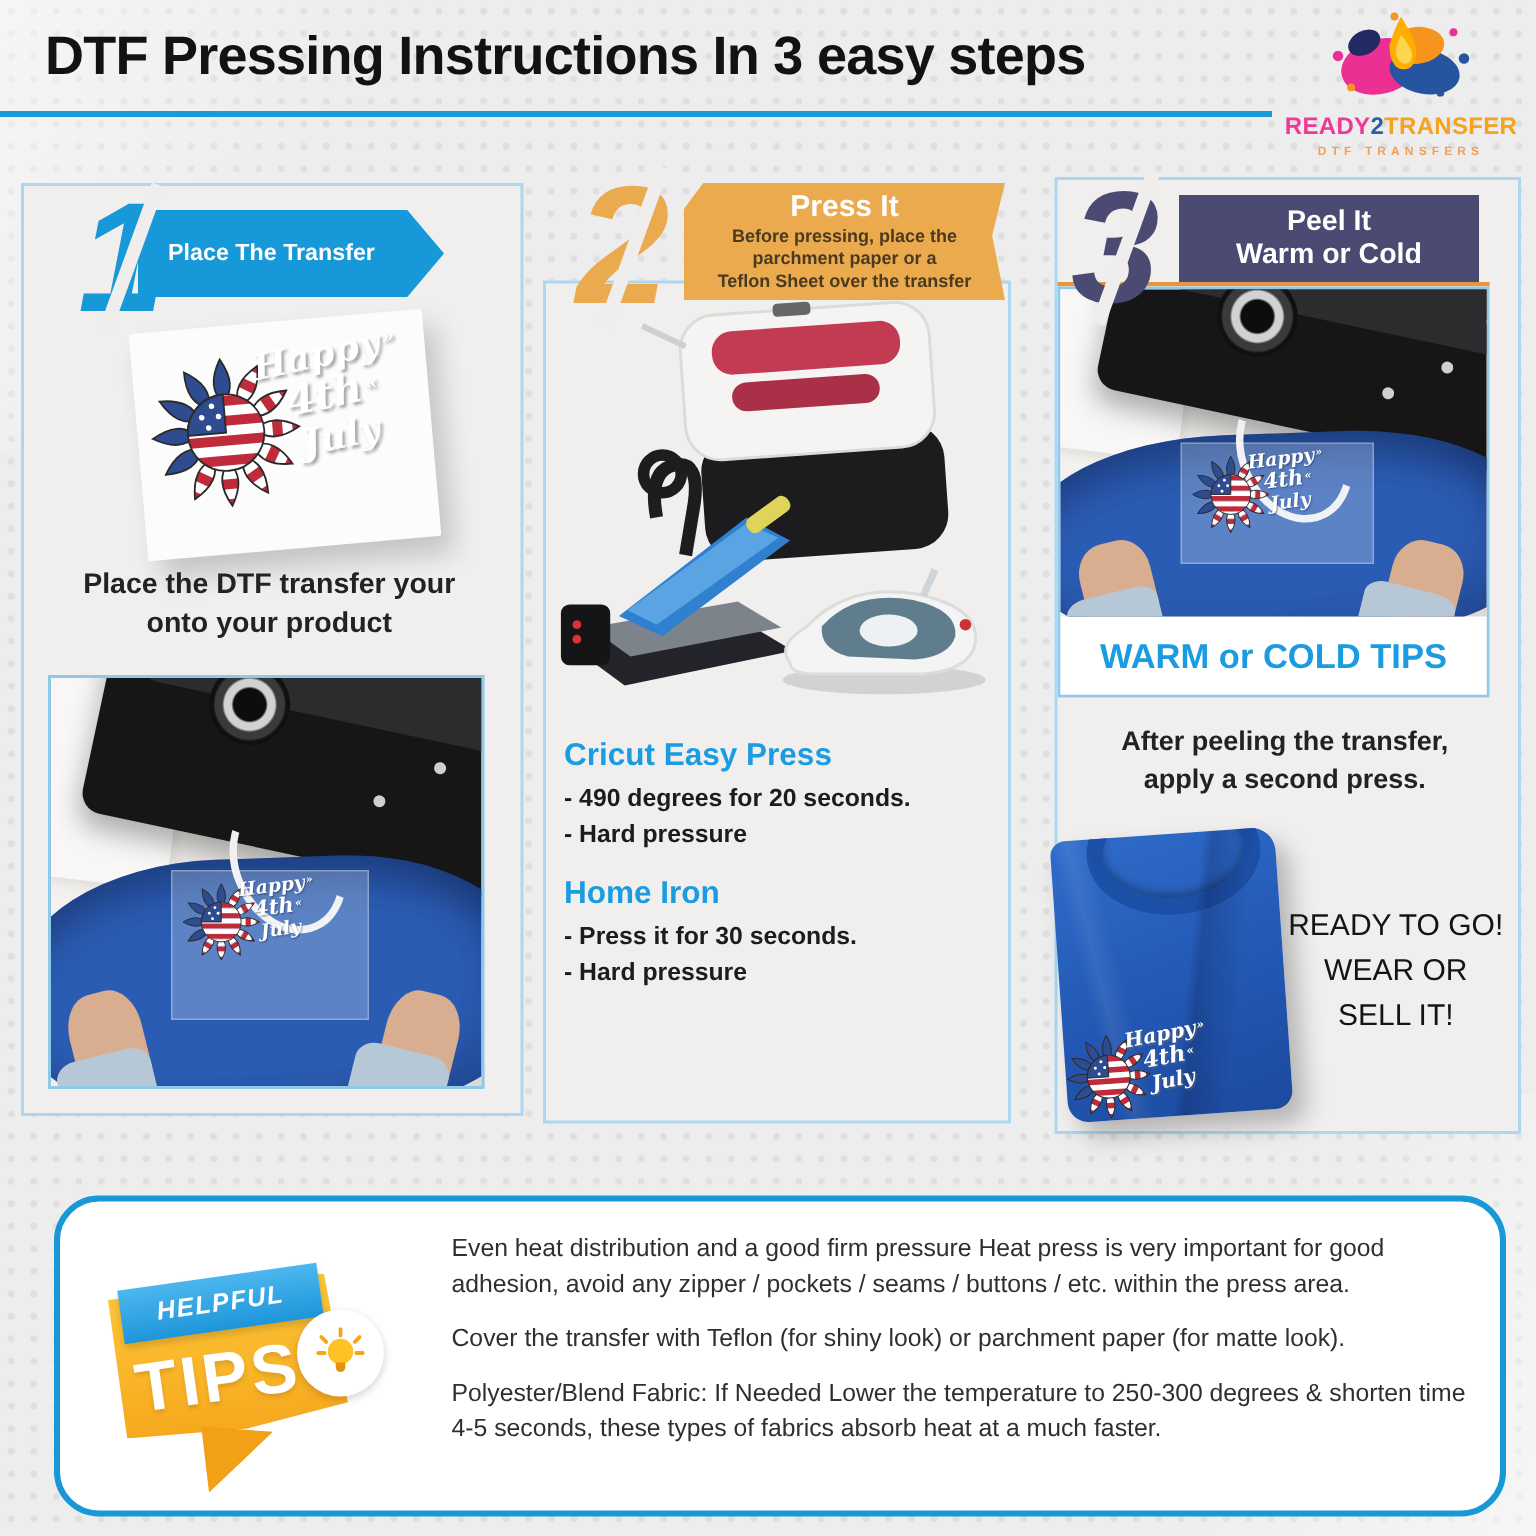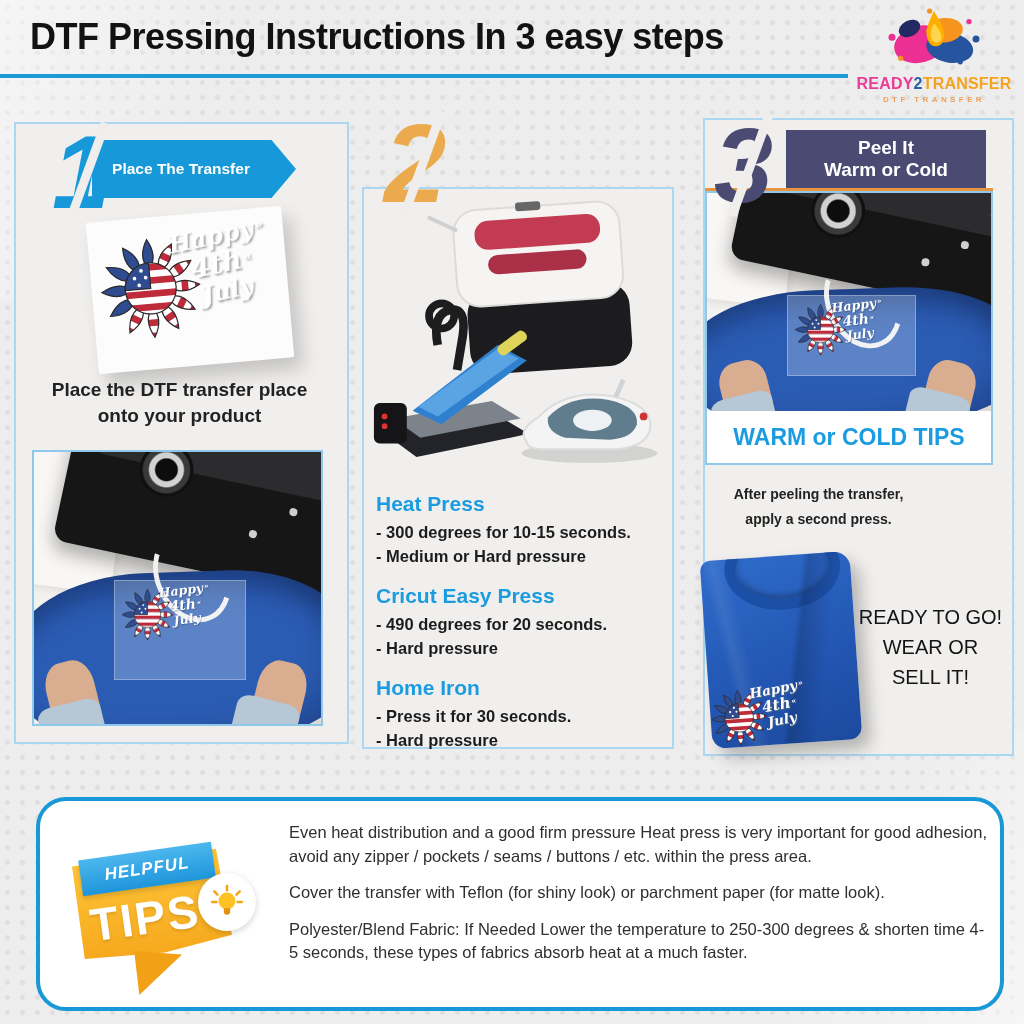--- a/index.html
+++ b/index.html
@@ -98,21 +98,21 @@
   .psec{margin-bottom:16px;}
   .psec-h{font-size:21px;font-weight:bold;color:#1b9ce0;margin:0 0 4px;}
   .psec-i{font-size:16.5px;font-weight:bold;color:#1c1c1c;line-height:24px;white-space:nowrap;}
   
   .orange-line{position:absolute;left:705px;top:188px;width:288px;height:3px;background:#e8953f;z-index:2;}
   #photo3box{position:absolute;left:705px;top:191px;width:288px;height:274px;z-index:2;
     border:2px solid #8fc9ea;box-sizing:border-box;background:#fff;}
   #photo3{width:100%;height:218px;}
   .peel-label{height:52px;display:flex;align-items:center;justify-content:center;background:#fff;
     font-size:23px;font-weight:bold;color:#1b9ce0;}
-  #caption3{left:665px;top:482px;width:307px;font-size:14px;line-height:25px;}
+  #caption3{left:703px;top:482px;width:307px;font-size:18px;line-height:25px;}
   .folded-shirt{position:absolute;left:706px;top:556px;width:160px;height:196px;z-index:2;}
   .fs-body{position:relative;width:150px;height:188px;transform:rotate(-4deg);overflow:hidden;
     background:linear-gradient(160deg,#2f6ccb,#2256b2 60%,#1c4a9e);
     border-radius:10px 16px 12px 14px;box-shadow:8px 10px 16px rgba(0,0,0,.25);}
   .fs-collar{position:absolute;top:-30px;left:24px;width:94px;height:62px;border-radius:50%;
     border:11px solid #1c4fa6;box-shadow:inset 0 -3px 6px rgba(0,0,0,.3);}
   .fs-fold{position:absolute;inset:0;
     background:linear-gradient(100deg,transparent 56%,rgba(0,0,20,.18) 60%,transparent 76%),
                linear-gradient(80deg,transparent 18%,rgba(255,255,255,.08) 24%,transparent 32%);}
   .fs-design{position:absolute;left:0px;bottom:-6px;transform:scale(.56);transform-origin:bottom left;}
@@ -131,21 +131,21 @@
     background:linear-gradient(180deg,#4cb7ee,#1e95da);transform:rotate(-8deg);
     display:flex;align-items:center;justify-content:center;color:#fff;font-weight:bold;
     font-style:italic;font-size:17px;letter-spacing:1px;box-shadow:0 3px 5px rgba(0,0,0,.15);}
   .tb-tips{position:absolute;left:12px;top:72px;width:134px;text-align:center;transform:rotate(-8deg);
     font-size:46px;font-weight:bold;color:#fff;letter-spacing:2px;
     text-shadow:0 2px 3px rgba(0,0,0,.12);}
   .tb-bulb{position:absolute;right:10px;top:54px;width:58px;height:58px;background:#fff;border-radius:50%;
     box-shadow:0 2px 6px rgba(0,0,0,.18);display:flex;align-items:center;justify-content:center;}
   .tips-text{position:absolute;left:248px;top:20px;width:706px;font-size:16.5px;color:#2f2f2f;
     line-height:23.5px;}
-  .tips-text p{margin:0 1px 13px;}
+  .tips-text p{margin:0 13px 13px;}
 </style>
 </head>
 <body>
 
 <svg width="0" height="0" style="position:absolute">
   <defs>
     <pattern id="stripes" width="60" height="13" patternUnits="userSpaceOnUse">
       <rect width="60" height="6.5" fill="#bf2b3a"></rect>
       <rect y="6.5" width="60" height="6.5" fill="#ffffff"></rect>
     </pattern>
@@ -216,21 +216,21 @@
       <circle cx="12" cy="38" r="4" fill="#ec2f92"></circle>
         <circle cx="108" cy="40" r="4" fill="#27549e"></circle>
       <circle cx="22" cy="62" r="3" fill="#f7941d"></circle>
         <circle cx="100" cy="20" r="3" fill="#ec2f92"></circle>
       <circle cx="90" cy="66" r="3" fill="#27549e"></circle>
         <circle cx="55" cy="8" r="3" fill="#f7941d"></circle>
       <path d="M60 8 C52 24 49 34 54 43 C57 50 67 50 70 43 C75 33 69 23 60 8 Z" fill="#ffae00"></path>
       <path d="M60 22 C56 30 55 36 58 41 C60 45 66 45 68 41 C70 35 66 29 60 22 Z" fill="#ffd54f"></path>
     </svg>
     <div class="logo-line"><span class="lg-pink">READY</span><span class="lg-blue">2</span><span class="lg-orange">TRANSFER</span></div>
-    <div class="logo-tag">DTF TRANSFER</div>
+    <div class="logo-tag">DTF TRANSFERS</div>
   </div>
 
   <div class="colbox" id="col1"></div>
   <div class="colbox" id="col2"></div>
   <div class="colbox" id="col3"></div>
 
   <div class="bignum" id="num1">1</div>
   <div class="banner" id="banner1">Place The Transfer</div>
   <div class="film">
     <div class="design">
@@ -238,21 +238,21 @@
           <use href="#flowerSym"></use>
         </svg>
       <div class="script">
         <div class="s1"><span>Happy</span><span class="arr">»</span></div>
         <div class="s2"><span>4th</span><span class="arr">«</span></div>
         <div class="s3">July</div>
       </div>
     </div>
   </div>
   <div class="caption" id="caption1">
-    <div>Place the DTF transfer place</div>
+    <div>Place the DTF transfer your</div>
     <div>onto your product</div>
   </div>
   <div class="photo-wrap" id="photo1">
     <div class="press-photo">
       <div class="pp-sheet"></div>
       <div class="pp-machine">
         <div class="pp-knob"></div>
         <div class="pp-screw s2"></div>
           <div class="pp-screw s3"></div>
       </div>
@@ -269,20 +269,26 @@
             <div class="s3">July</div>
           </div>
         </div>
       </div>
       <div class="pp-hand pp-hand-l"></div>
       <div class="pp-hand pp-hand-r"></div>
     </div>
   </div>
 
   <div class="bignum" id="num2">2</div>
+  <div class="banner" id="banner2">
+    <div class="b2-title">Press It</div>
+    <div class="b2-sub">Before pressing, place the</div>
+    <div class="b2-sub">parchment paper or a</div>
+    <div class="b2-sub">Teflon Sheet over the transfer</div>
+  </div>
   <svg class="equip" viewBox="0 0 300 300">
 
     <g>
       <rect x="100" y="92" width="168" height="86" rx="24" fill="#1c1c1e" transform="rotate(-4,184,135)"></rect>
       <rect x="86" y="8" width="172" height="100" rx="24" fill="#f6f4f2" stroke="#dddbd9" stroke-width="2" transform="rotate(-4,172,58)"></rect>
       <rect x="106" y="20" width="130" height="30" rx="14" fill="#c23b52" transform="rotate(-4,171,35)"></rect>
       <rect x="120" y="56" width="102" height="20" rx="10" fill="#a93046" transform="rotate(-4,171,66)"></rect>
       <rect x="148" y="4" width="26" height="9" rx="3" fill="#666" transform="rotate(-4,161,8)"></rect>
       <path d="M88 34 L58 20" stroke="#cfcfcf" stroke-width="4" fill="none"></path>
     </g>
@@ -303,25 +309,20 @@
     <g>
       <ellipse cx="225" cy="264" rx="70" ry="10" fill="rgba(0,0,0,0.12)"></ellipse>
       <path d="M160 252 Q150 240 172 227 Q200 197 248 205 Q290 214 288 237 Q286 257 252 260 L175 260 Q160 259 160 252 Z" fill="#f4f4f4" stroke="#dcdcdc" stroke-width="2"></path>
       <path d="M182 227 Q205 202 245 209 Q276 216 274 234 Q270 248 246 250 L200 248 Q180 242 182 227 Z" fill="#5f7d8c"></path>
       <ellipse cx="228" cy="230" rx="20" ry="11" fill="#eef1f3"></ellipse>
       <path d="M252 206 L260 188" stroke="#cfd4d8" stroke-width="5"></path>
       <circle cx="281" cy="226" r="4" fill="#c33"></circle>
     </g>
   </svg>
   <div class="press-sections">
-    <div class="psec">
-      <div class="psec-h">Heat Press</div>
-      <div class="psec-i">- 300 degrees for 10-15 seconds.</div>
-      <div class="psec-i">- Medium or Hard pressure</div>
-    </div>
     <div class="psec">
       <div class="psec-h">Cricut Easy Press</div>
       <div class="psec-i">- 490 degrees for 20 seconds.</div>
       <div class="psec-i">- Hard pressure</div>
     </div>
     <div class="psec">
       <div class="psec-h">Home Iron</div>
       <div class="psec-i">- Press it for 30 seconds.</div>
       <div class="psec-i">- Hard pressure</div>
     </div>

